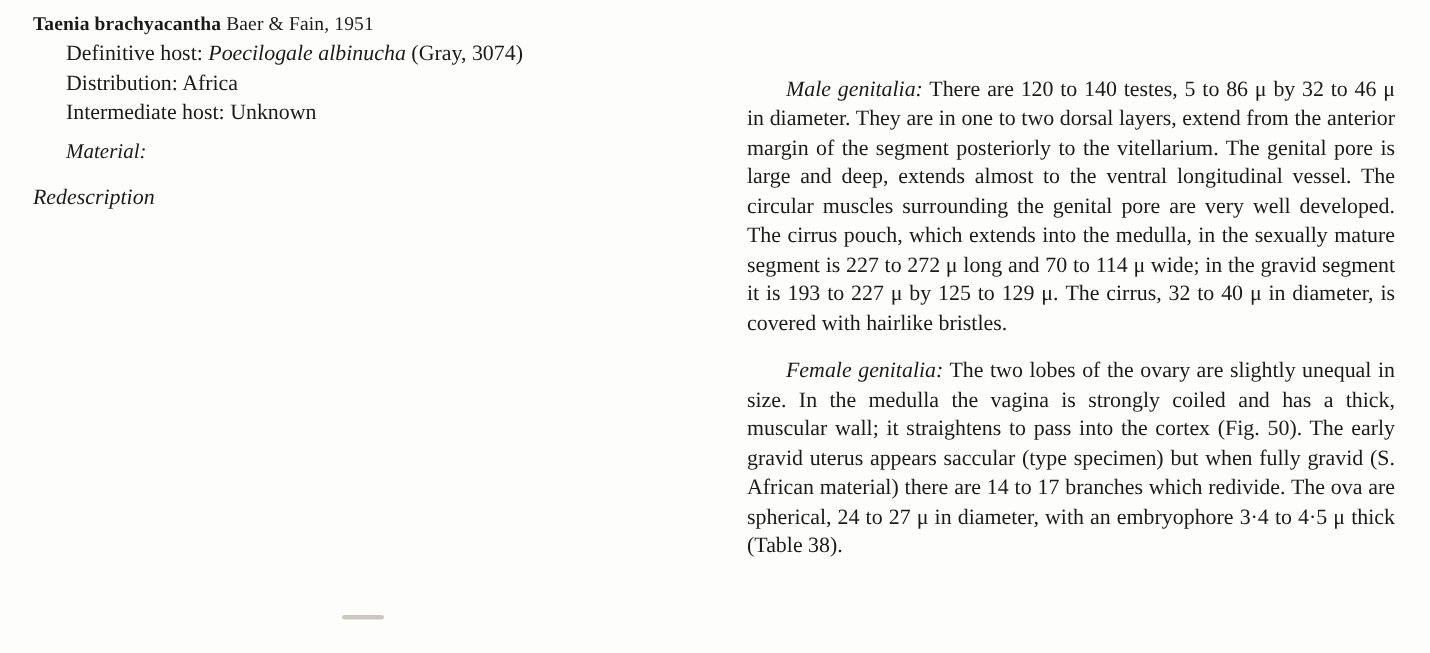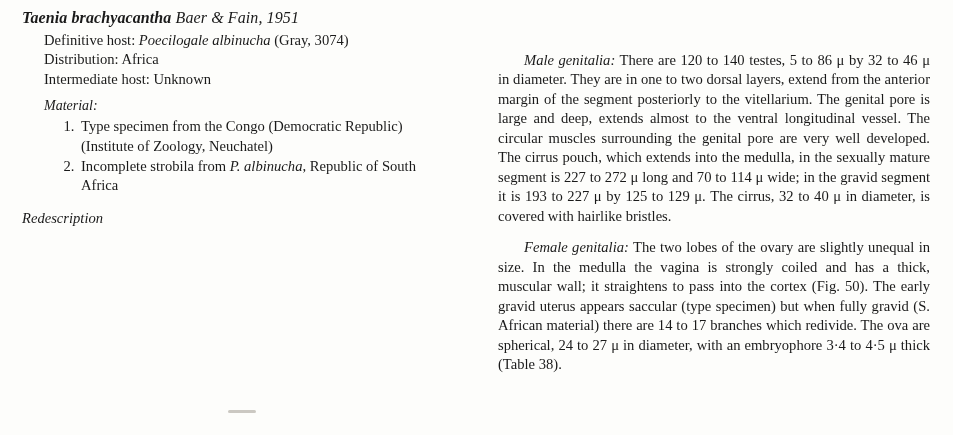--- a/index.html
+++ b/index.html
@@ -31,25 +31,24 @@
     width: 432px;
     flex: 0 0 432px;
   }
   .col-right {
     padding-top: 2px;
     margin-top: 41px;
   }
 
   
   .species-title {
-    font-size: 16px;
+    font-size: 13px;
     line-height: 1.25;
     margin: 0 0 3px 0;
     letter-spacing: 0.1px;
-    font-style: italic;
   }
   .species-title .sp-name {
     font-weight: bold;
   }
   .species-title .authority {
     font-weight: normal;
   }
 
   .host-block {
     margin: 0 0 4px 0;
@@ -132,24 +131,20 @@
       <div class="host-block">
         <div class="host-line">
           <span>Definitive host: </span><span class="it">Poecilogale albinucha</span><span> (Gray, 3074)</span>
         </div>
         <div class="host-line">Distribution: Africa</div>
         <div class="host-line">Intermediate host: Unknown</div>
       </div>
 
       <div class="section-label">Material:</div>
 
-      <ol class="material-list">
-        <li>Type specimen from the Congo (Democratic Republic) (Institute of Zoology, Neuchatel)</li>
-        <li>Incomplete strobila from <span class="it">P. albinucha</span>, Republic of South Africa</li>
-      </ol>
 
       <div class="redescription">Redescription</div>
 
 
 
     </div>
 
     <div class="col col-right">
 
       <p class="body indent">

